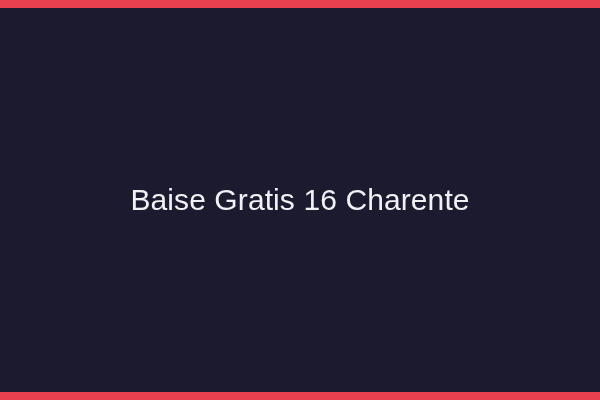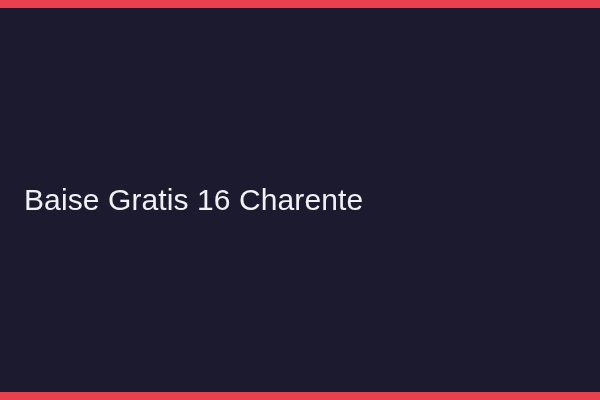--- a/index.html
+++ b/index.html
@@ -40,20 +40,21 @@
   }
 
   .accent-bar-bottom {
     border-top: 0;
   }
 
   .card-body {
     flex: 1 1 auto;
     display: flex;
     align-items: center;
+    justify-content: center;
     padding: 0 24px;
     box-sizing: border-box;
   }
 
   .card-title {
     margin: 0;
     color: #f0f0f5;
     font-family: "Liberation Sans", sans-serif;
     font-size: 30px;
     font-weight: 400;

